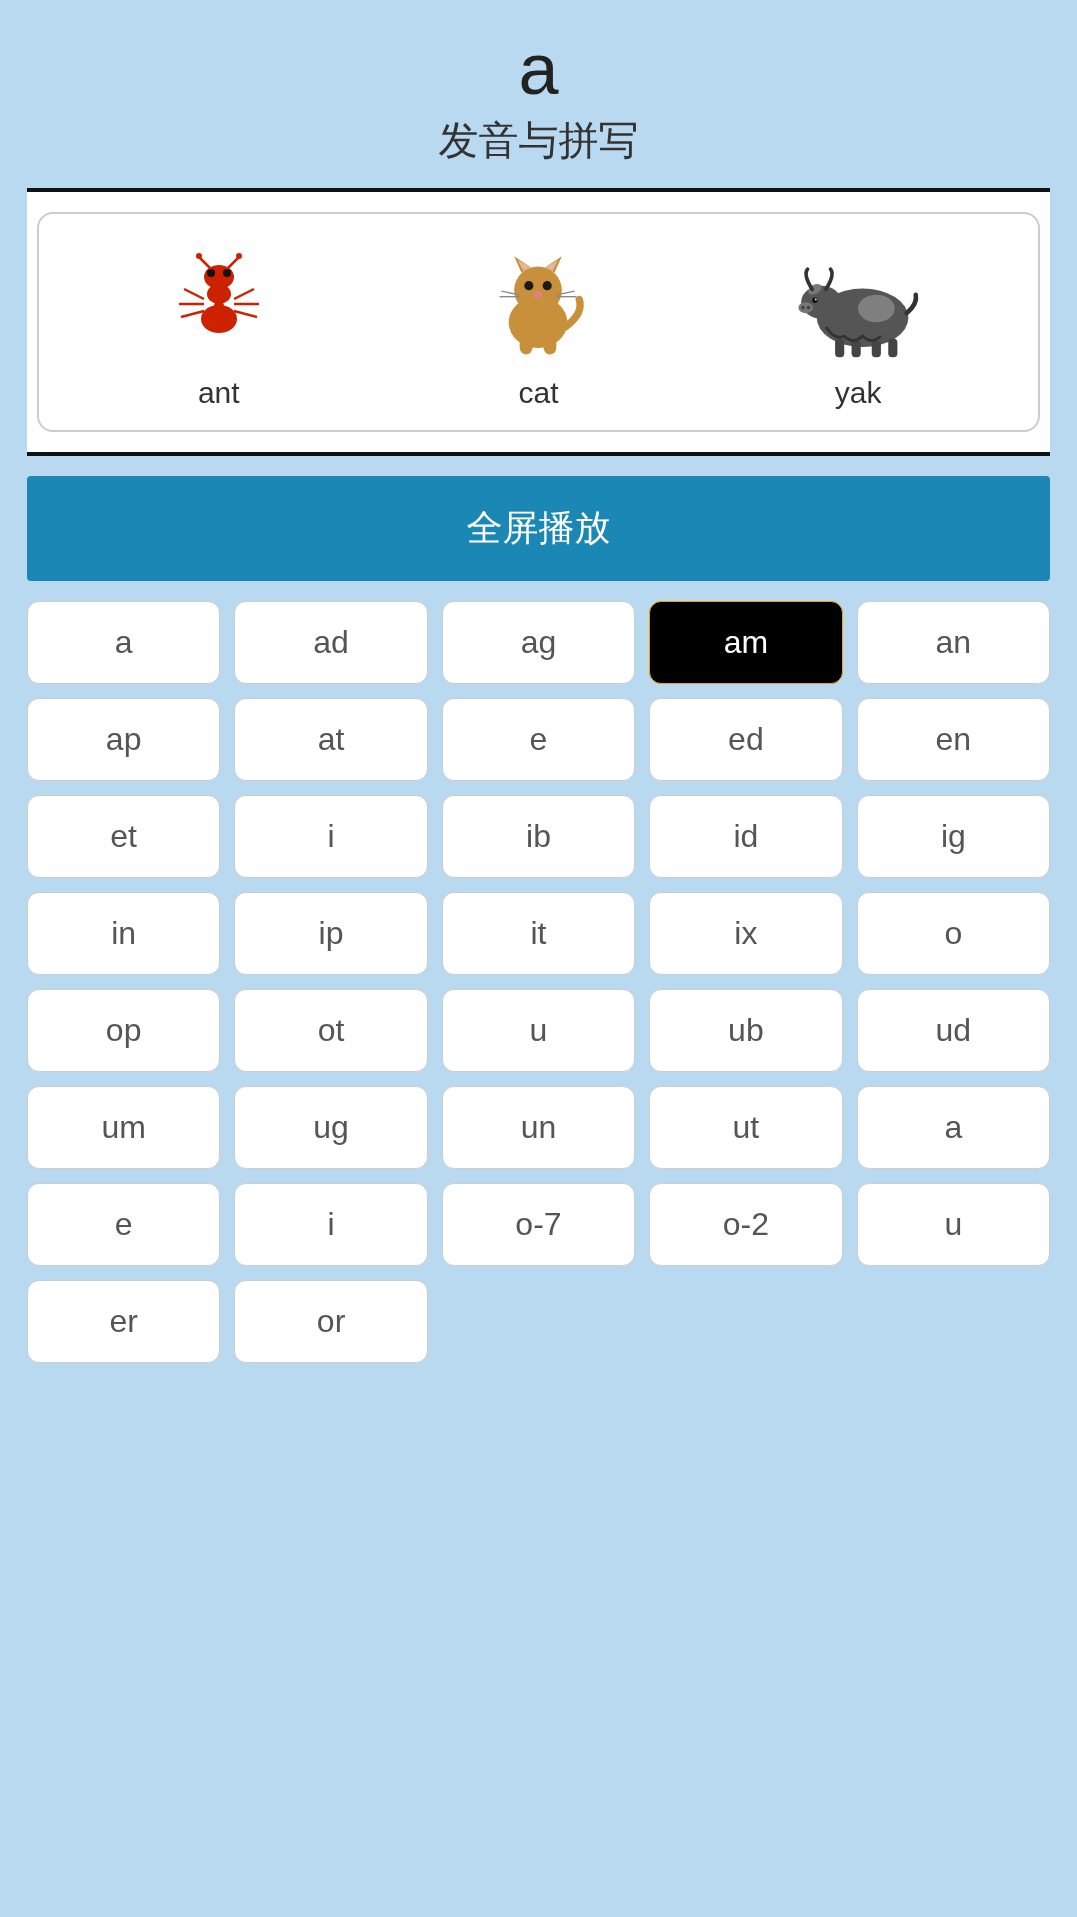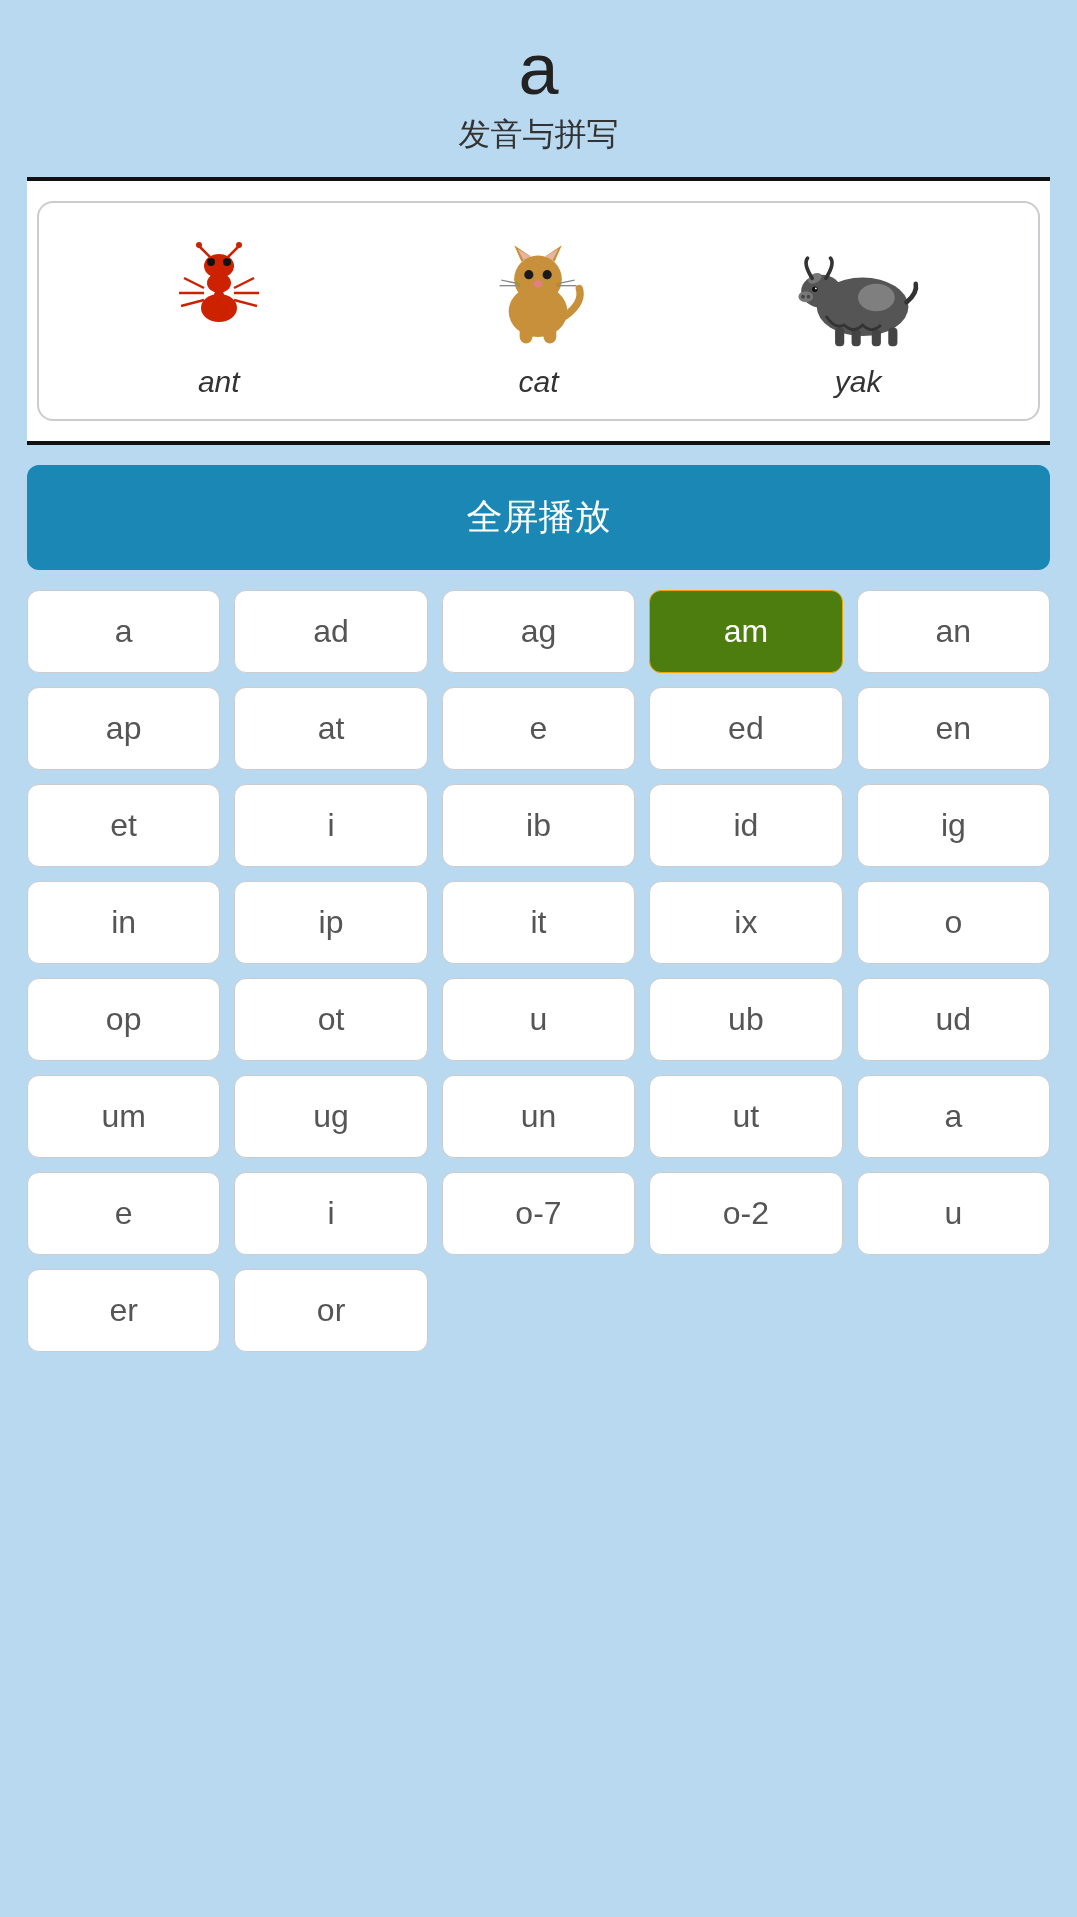--- a/index.html
+++ b/index.html
@@ -26,21 +26,21 @@
     }
 
     .header-letter {
       font-size: 72px;
       font-weight: 400;
       color: #222;
       line-height: 1.1;
     }
 
     .header-subtitle {
-      font-size: 32px;
+      font-size: 40px;
       color: #333;
       margin-top: 4px;
     }
 
     .image-card-wrapper {
       width: 95%;
       background: white;
       border-top: 4px solid #111;
       border-bottom: 4px solid #111;
       padding: 20px 10px;
@@ -55,21 +55,20 @@
       justify-content: space-around;
       align-items: center;
       padding: 30px 20px 20px;
     }
 
     .image-item {
       display: flex;
       flex-direction: column;
       align-items: center;
       gap: 12px;
-      font-style: italic;
     }
 
     .image-placeholder {
       width: 150px;
       height: 120px;
       display: flex;
       align-items: center;
       justify-content: center;
     }
 
@@ -77,21 +76,21 @@
       font-size: 30px;
       color: #333;
       font-family: Arial, sans-serif;
     }
 
     .fullscreen-btn {
       width: 95%;
       background: #1a87b5;
       color: white;
       border: none;
-      border-radius: 12px;
+      border-radius: 4px;
       padding: 28px;
       font-size: 36px;
       cursor: pointer;
       margin: 20px 0;
       text-align: center;
     }
 
     .grid-container {
       width: 95%;
       display: grid;
@@ -108,21 +107,21 @@
       font-size: 32px;
       color: #555;
       cursor: pointer;
       text-align: center;
       display: flex;
       align-items: center;
       justify-content: center;
     }
 
     .grid-btn.active {
-      background: #4d7c0f;
+      background: #000000;
       color: white;
       border-color: #f0a800;
     }
 
     
     .animal-svg {
       width: 140px;
       height: 110px;
     }
   </style>

